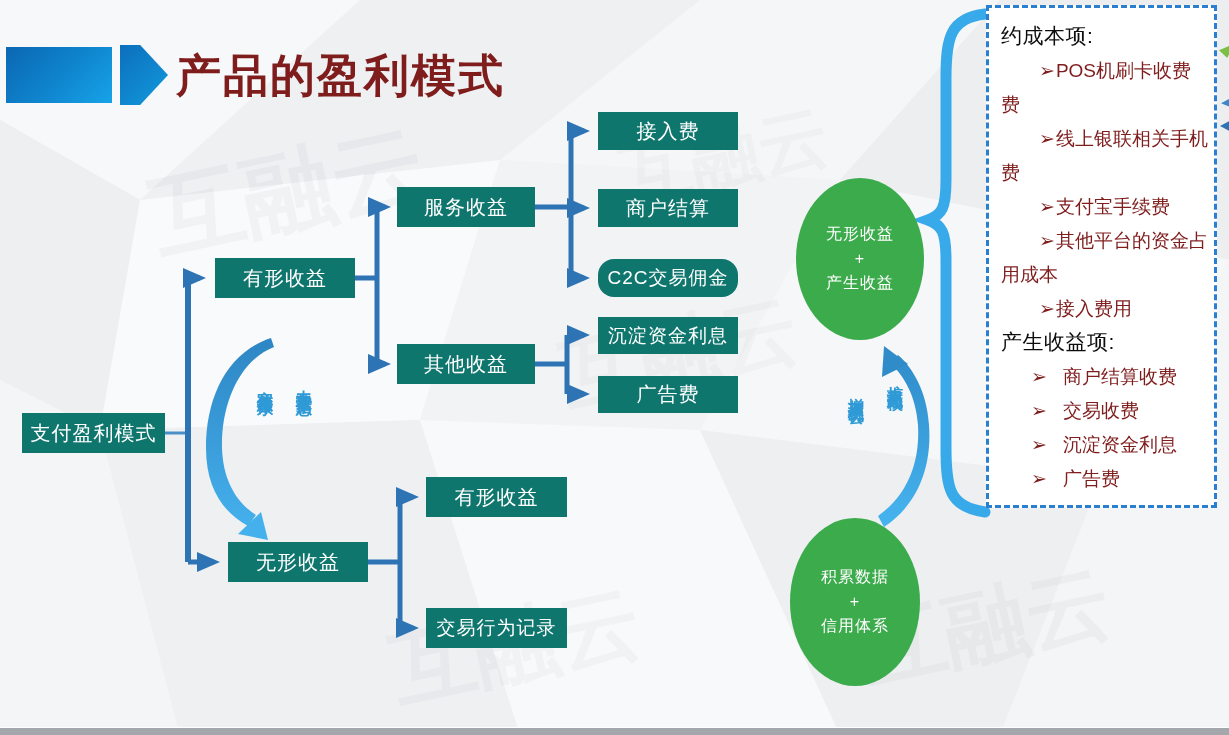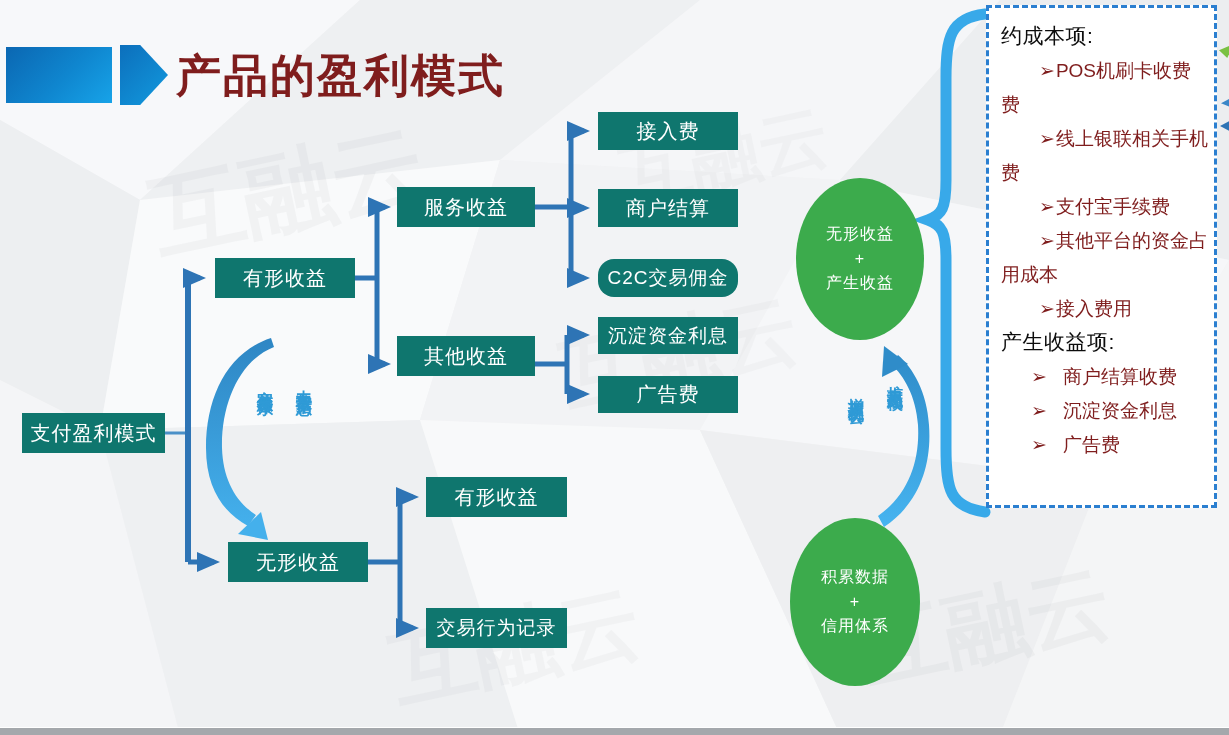--- a/index.html
+++ b/index.html
@@ -34,21 +34,21 @@
   
   .node{
     position:absolute;z-index:4;background:#0f766e;color:#fff;
     display:flex;align-items:center;justify-content:center;
     font-size:20px;letter-spacing:1px;white-space:nowrap;
   }
   .n-root{left:22px;top:413px;width:143px;height:40px;}
   .n-tangible{left:215px;top:258px;width:140px;height:40px;}
   .n-intangible{left:228px;top:542px;width:140px;height:40px;}
   .n-service{left:397px;top:187px;width:138px;height:40px;}
-  .n-other{left:397px;top:336px;width:138px;height:40px;}
+  .n-other{left:397px;top:344px;width:138px;height:40px;}
   .n-access{left:598px;top:112px;width:140px;height:38px;}
   .n-merchant{left:598px;top:189px;width:140px;height:38px;}
   .n-c2c{left:598px;top:259px;width:140px;height:38px;font-size:19px;border-radius:16px;}
   .n-deposit{left:598px;top:317px;width:140px;height:37px;font-size:19px;}
   .n-ad{left:598px;top:376px;width:140px;height:37px;}
   .n-customer{left:426px;top:477px;width:141px;height:40px;}
   .n-records{left:426px;top:608px;width:141px;height:40px;font-size:19px;}
   
   .ellipse{
     position:absolute;z-index:4;background:#3cab4c;border-radius:50%;
@@ -209,20 +209,21 @@
     <ul class="cost">
         <li><span class="blt">➢</span><span>POS机刷卡收费费</span></li>
         <li><span class="blt">➢</span><span>线上银联相关手机费</span></li>
         <li><span class="blt">➢</span><span>支付宝手续费</span></li>
         <li><span class="blt">➢</span><span>其他平台的资金占用成本</span></li>
         <li><span class="blt">➢</span><span>接入费用</span></li>
       </ul>
     <h3>产生收益项:</h3>
     <ul class="income">
         <li><span class="blt">➢</span><span>商户结算收费</span></li>
+        <li><span class="blt">➢</span><span>交易收费</span></li>
         <li><span class="blt">➢</span><span>沉淀资金利息</span></li>
         <li><span class="blt">➢</span><span>广告费</span></li>
       </ul>
   </div>
 
   <div class="edge-green"></div>
   <div class="edge-blue1"></div>
   <div class="edge-blue2"></div>
 
   <div class="bottom-bar"></div>

